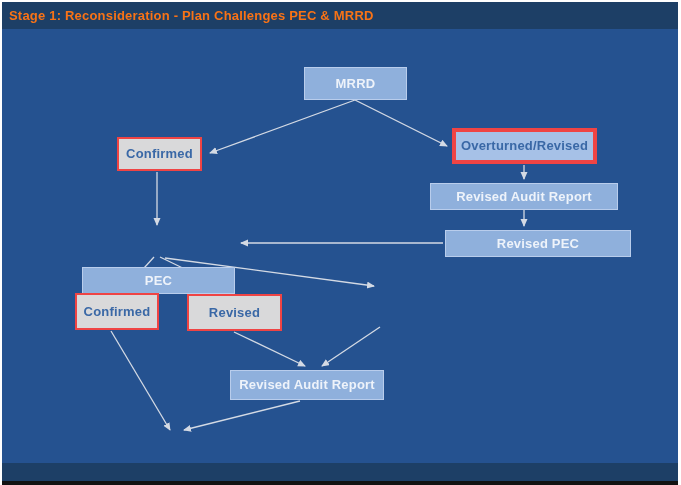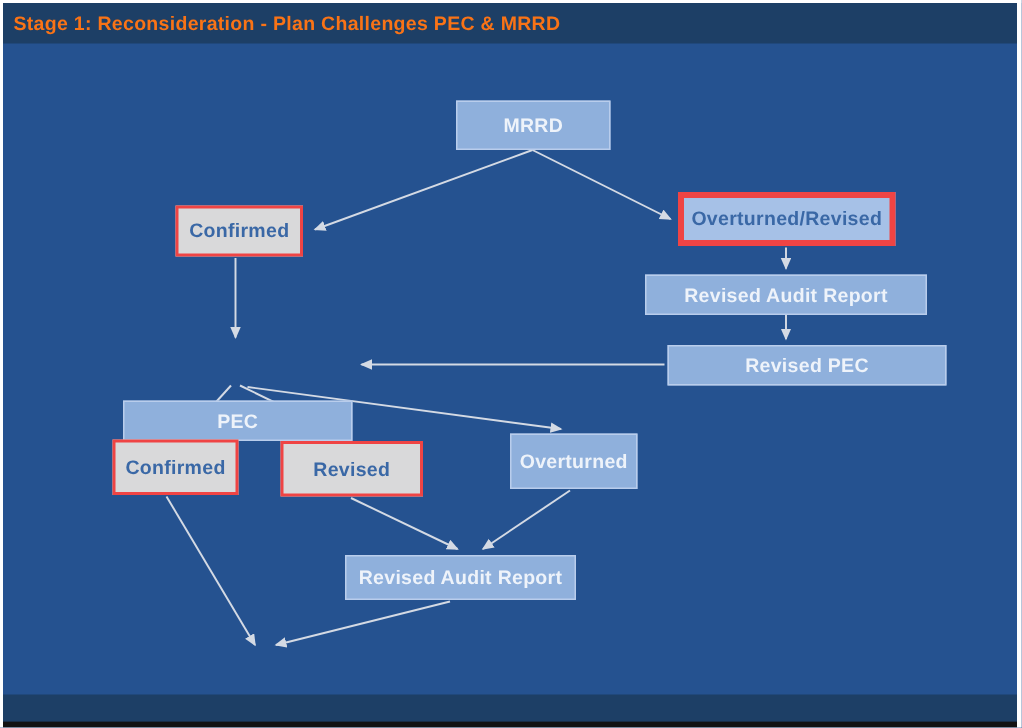--- a/index.html
+++ b/index.html
@@ -112,18 +112,17 @@
   <div class="node blue" id="n-rar-top">Revised Audit Report</div>
 
   <div class="node blue" id="n-revised-pec">Revised PEC</div>
 
   <div class="node blue" id="n-pec">PEC</div>
 
   <div class="node gray" id="n-confirmed-bottom">Confirmed</div>
 
   <div class="node gray" id="n-revised">Revised</div>
 
-  <div class="node blue" id="n-overturned">Overturned</div>
 
   <div class="node blue" id="n-rar-bottom">Revised Audit Report</div>
 
 
 </div>
 
 </body></html>

